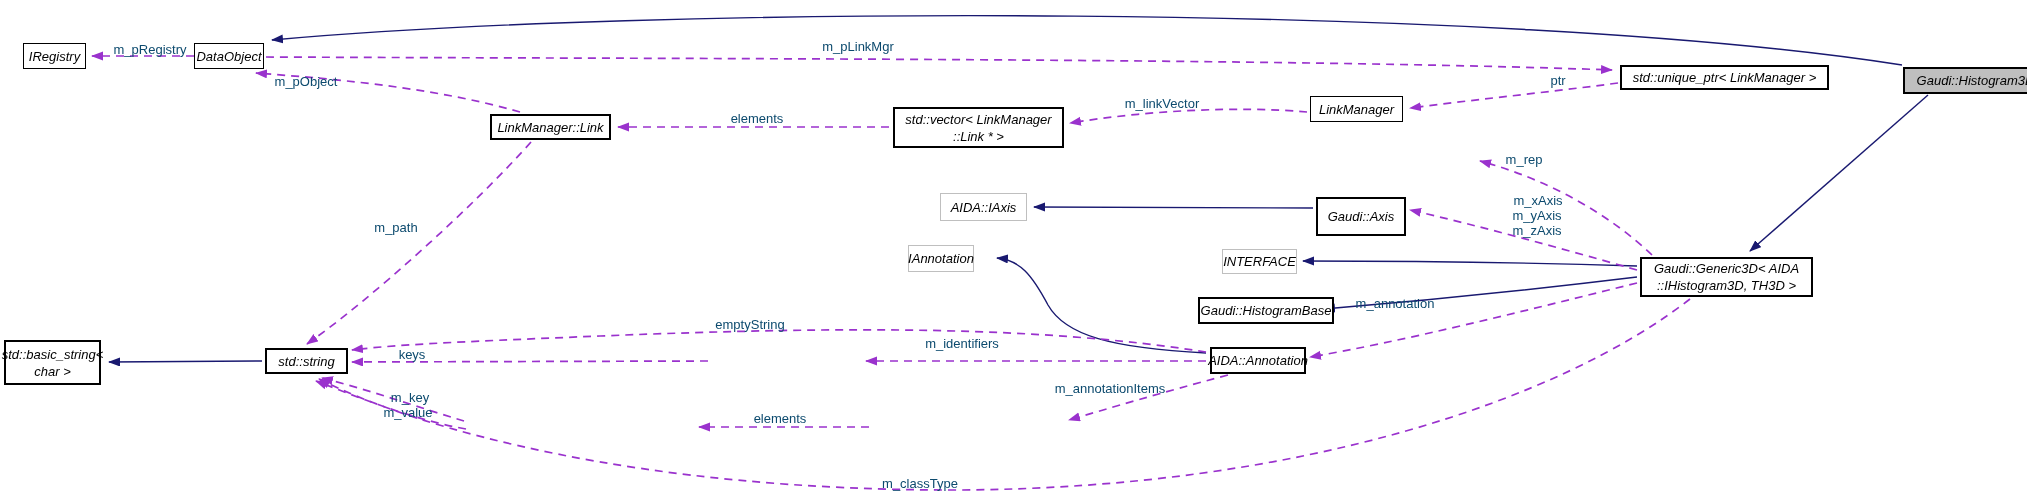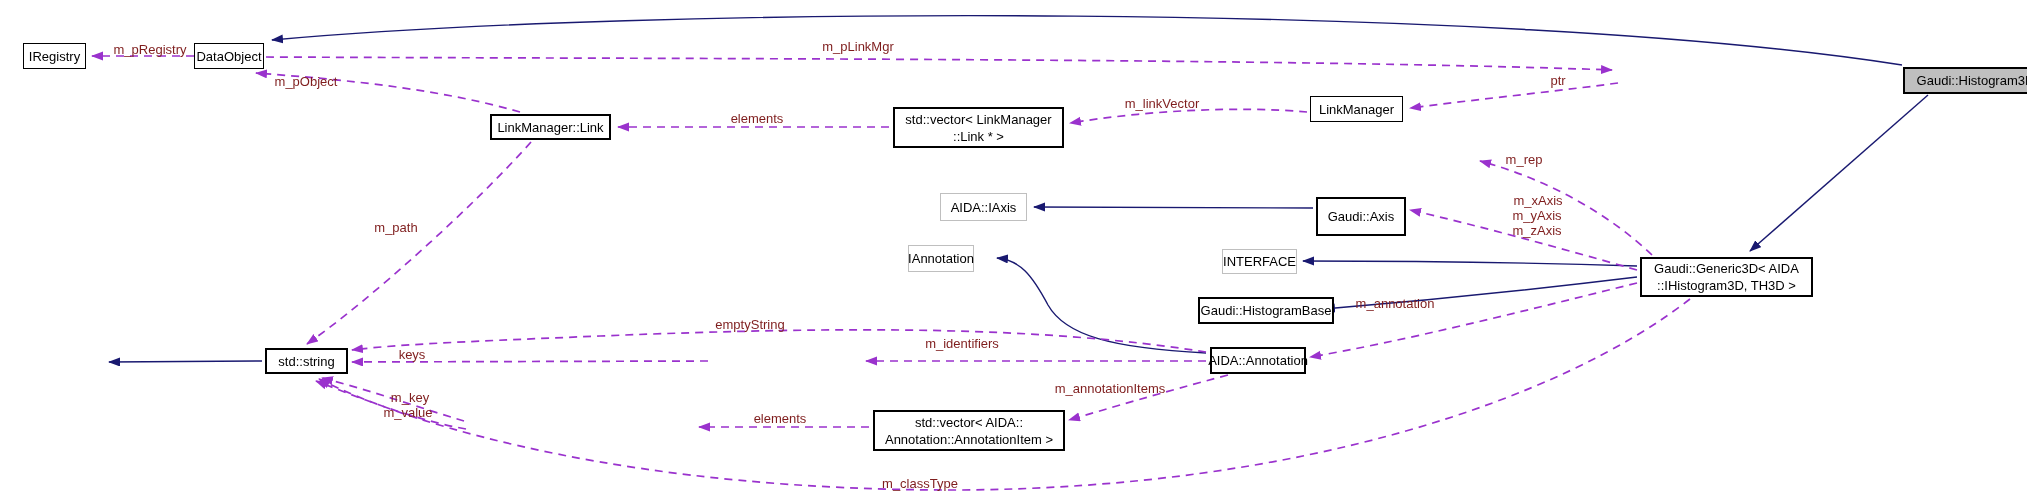--- a/index.html
+++ b/index.html
@@ -6,27 +6,27 @@
   #canvas{
     position:relative;width:2027px;height:496px;background:#ffffff;
     font-family:"Liberation Sans","DejaVu Sans",sans-serif;
     overflow:hidden;
   }
   #edges{position:absolute;left:0;top:0;z-index:1;}
   .node{
     position:absolute;z-index:2;background:#ffffff;border:1px solid #000000;
     display:flex;flex-direction:column;align-items:center;justify-content:center;
     font-size:13px;color:#000000;line-height:17px;white-space:nowrap;
-    box-sizing:border-box;
+    box-sizing:border-box;font-style:italic;
   }
   .node.bold{border-width:2px;}
   .node.ext{border:1px solid #bfbfbf;}
   .node.hl{background:#bfbfbf;border-width:2px;margin-left:24px;}
   .elabel{
-    position:absolute;z-index:3;font-size:13px;color:#7f1d1d;white-space:nowrap;
+    position:absolute;z-index:3;font-size:13px;color:#0c4a6e;white-space:nowrap;
     transform:translate(-50%,-50%);background:transparent;
   }
 </style>
 </head>
 <body>
 
 <div id="canvas">
 
   <svg id="edges" width="2027" height="496" viewBox="0 0 2027 496">
     <defs>
@@ -84,20 +84,23 @@
 
   <div class="node bold" style="left:893px;top:107px;width:171px;height:41px">
     <span>std::vector&lt; LinkManager</span>
     <span>::Link * &gt;</span>
   </div>
 
   <div class="node" style="left:1310px;top:96px;width:93px;height:26px">
     <span>LinkManager</span>
   </div>
 
+  <div class="node bold" style="left:1620px;top:65px;width:209px;height:25px">
+    <span>std::unique_ptr&lt; LinkManager &gt;</span>
+  </div>
 
   <div class="node hl" style="left:1879px;top:67px;width:145px;height:27px">
     <span>Gaudi::Histogram3D</span>
   </div>
 
 
   <div class="node ext" style="left:940px;top:193px;width:87px;height:28px">
     <span>AIDA::IAxis</span>
   </div>
 
@@ -119,31 +122,31 @@
 
   <div class="node bold" style="left:1210px;top:347px;width:96px;height:27px">
     <span>AIDA::Annotation</span>
   </div>
 
   <div class="node bold" style="left:1640px;top:257px;width:173px;height:40px">
     <span>Gaudi::Generic3D&lt; AIDA</span>
     <span>::IHistogram3D, TH3D &gt;</span>
   </div>
 
+  <div class="node bold" style="left:4px;top:340px;width:97px;height:45px">
+    <span>std::basic_string&lt;</span>
+    <span>char &gt;</span>
+  </div>
 
   <div class="node bold" style="left:265px;top:348px;width:83px;height:26px">
     <span>std::string</span>
   </div>
 
 
 
-  <div class="node bold" style="left:873px;top:410px;width:192px;height:41px">
-    <span>std::vector&lt; AIDA::</span>
-    <span>Annotation::AnnotationItem &gt;</span>
-  </div>
 
   <div class="elabel" style="left:150px;top:49px">m_pRegistry</div>
   <div class="elabel" style="left:858px;top:46px">m_pLinkMgr</div>
   <div class="elabel" style="left:306px;top:81px">m_pObject</div>
   <div class="elabel" style="left:757px;top:118px">elements</div>
   <div class="elabel" style="left:1162px;top:103px">m_linkVector</div>
   <div class="elabel" style="left:1558px;top:80px">ptr</div>
   <div class="elabel" style="left:1524px;top:159px">m_rep</div>
   <div class="elabel" style="left:1538px;top:200px">m_xAxis</div>
   <div class="elabel" style="left:1537px;top:215px">m_yAxis</div>

